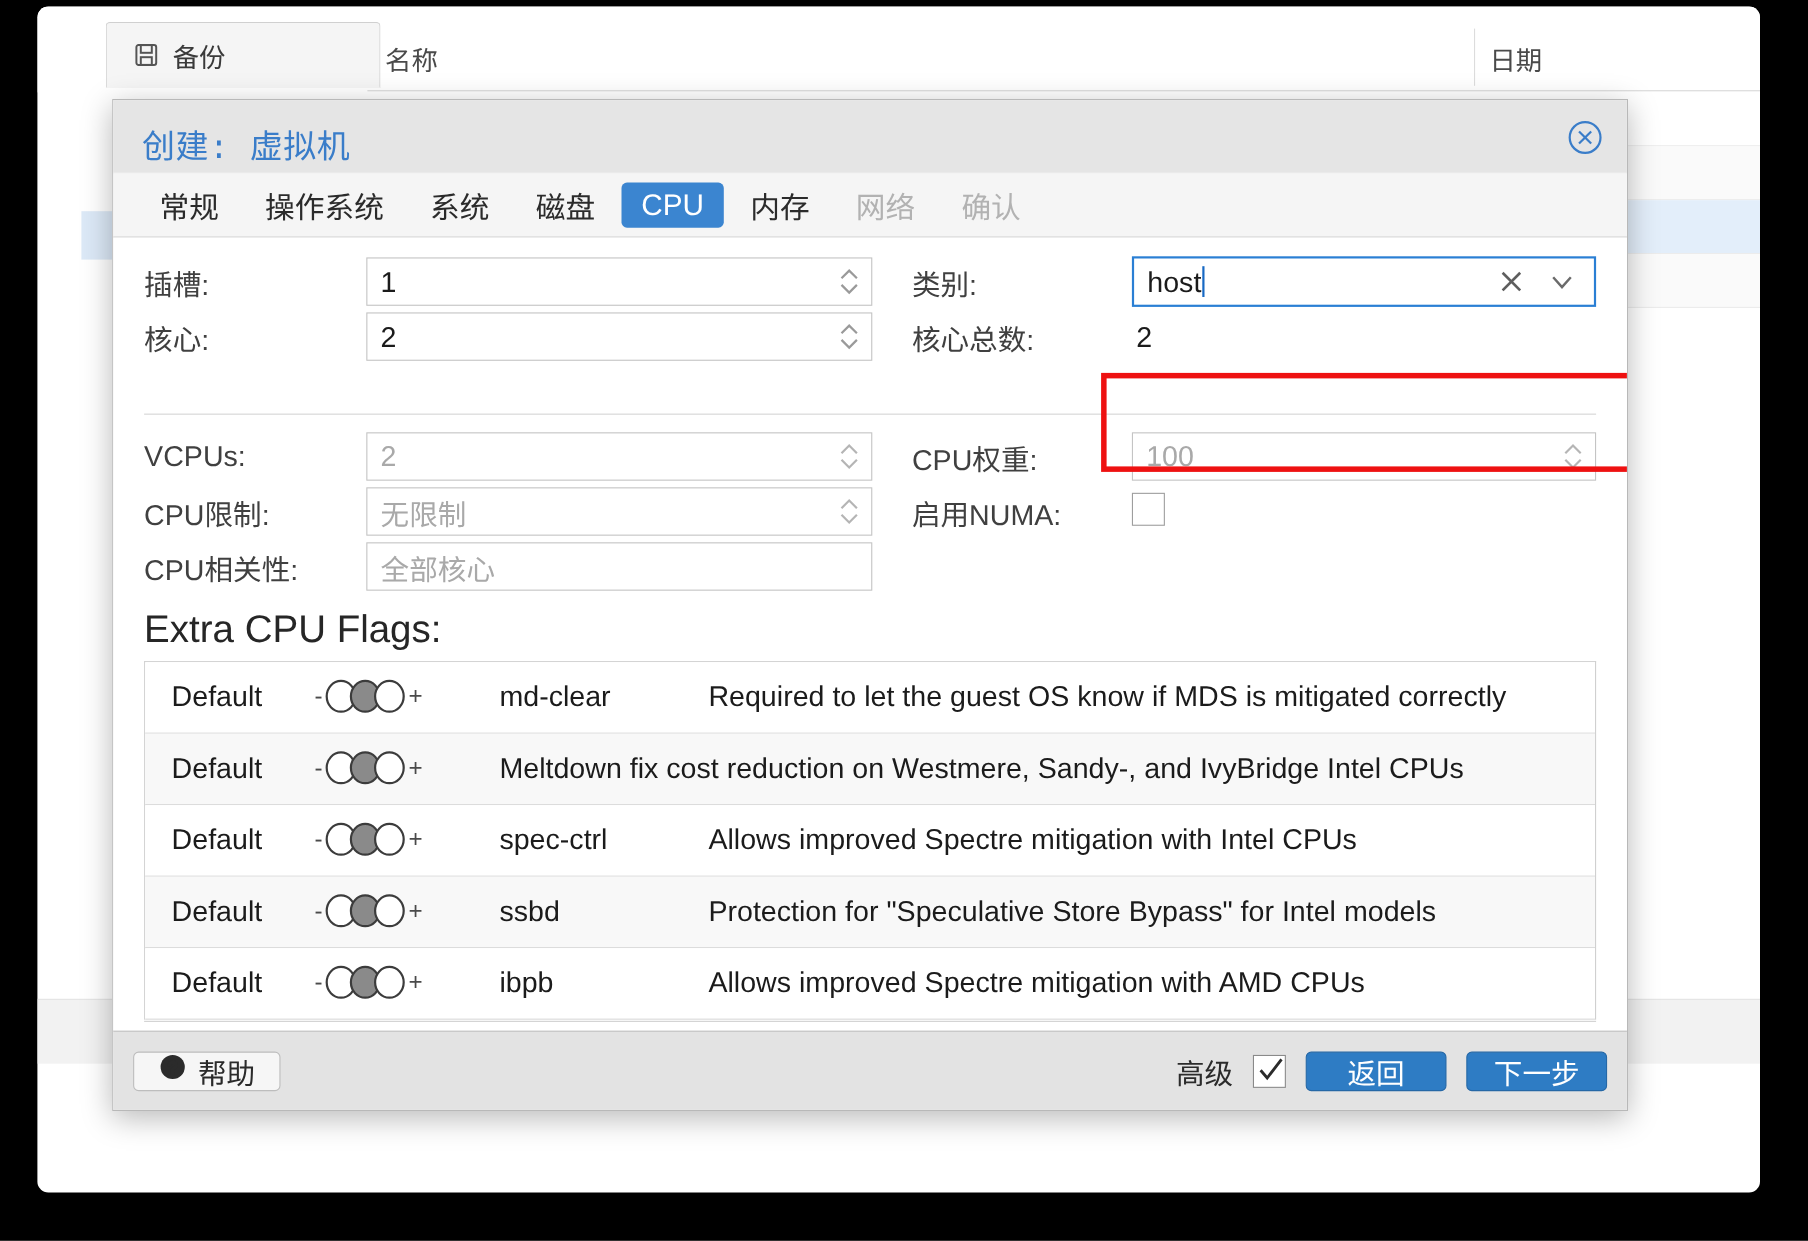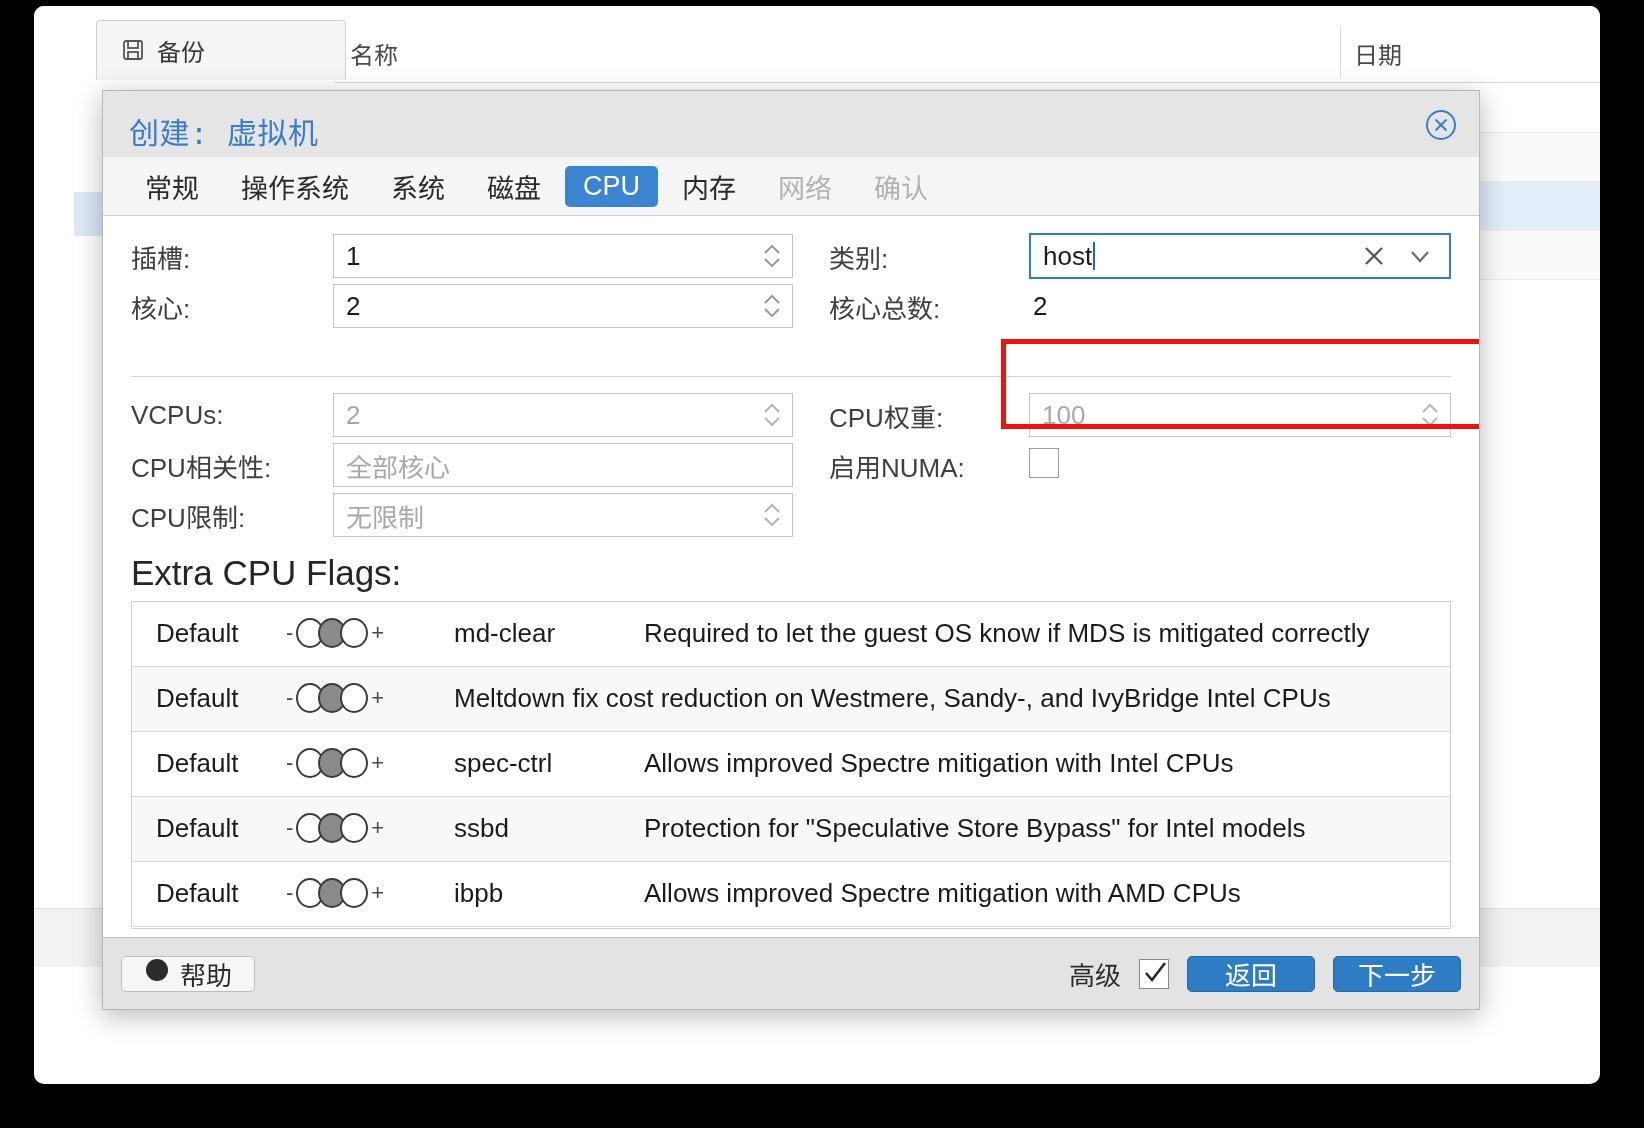--- a/index.html
+++ b/index.html
@@ -412,36 +412,36 @@
                 <span class="spin">
                   <svg viewBox="0 0 22 30" width="22" height="30" fill="none" stroke="#b5b5b5" stroke-width="2">
                     <polyline points="4,12 11,5 18,12"></polyline>
                     <polyline points="4,18 11,25 18,18"></polyline>
                   </svg>
                 </span>
               </span>
             </div>
 
             <div class="field">
-              <span class="flabel">CPU相关性:</span>
-              <span class="fctl">
-                <span class="txtbox ph" style="padding-right:12px">全部核心</span>
-              </span>
-            </div>
-
-            <div class="field">
               <span class="flabel">CPU限制:</span>
               <span class="fctl">
                 <span class="txtbox ph">无限制</span>
                 <span class="spin">
                   <svg viewBox="0 0 22 30" width="22" height="30" fill="none" stroke="#b5b5b5" stroke-width="2">
                     <polyline points="4,12 11,5 18,12"></polyline>
                     <polyline points="4,18 11,25 18,18"></polyline>
                   </svg>
                 </span>
+              </span>
+            </div>
+
+            <div class="field">
+              <span class="flabel">CPU相关性:</span>
+              <span class="fctl">
+                <span class="txtbox ph" style="padding-right:12px">全部核心</span>
               </span>
             </div>
           </div>
 
           <div class="colR">
             <div class="field">
               <span class="flabel wide">CPU权重:</span>
               <span class="fctl">
                 <span class="txtbox ph">100</span>
                 <span class="spin">

